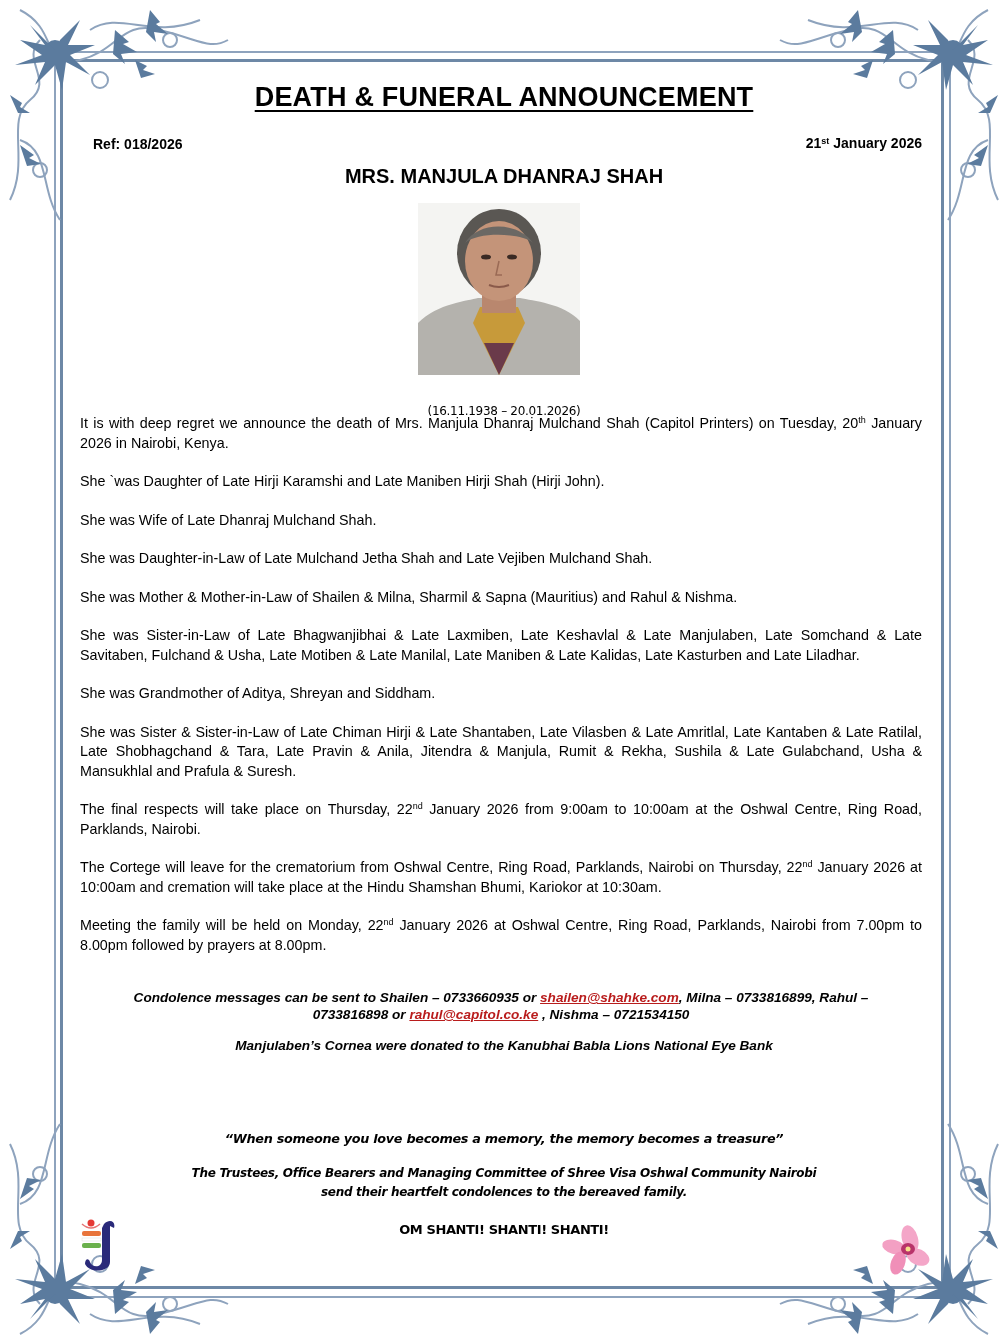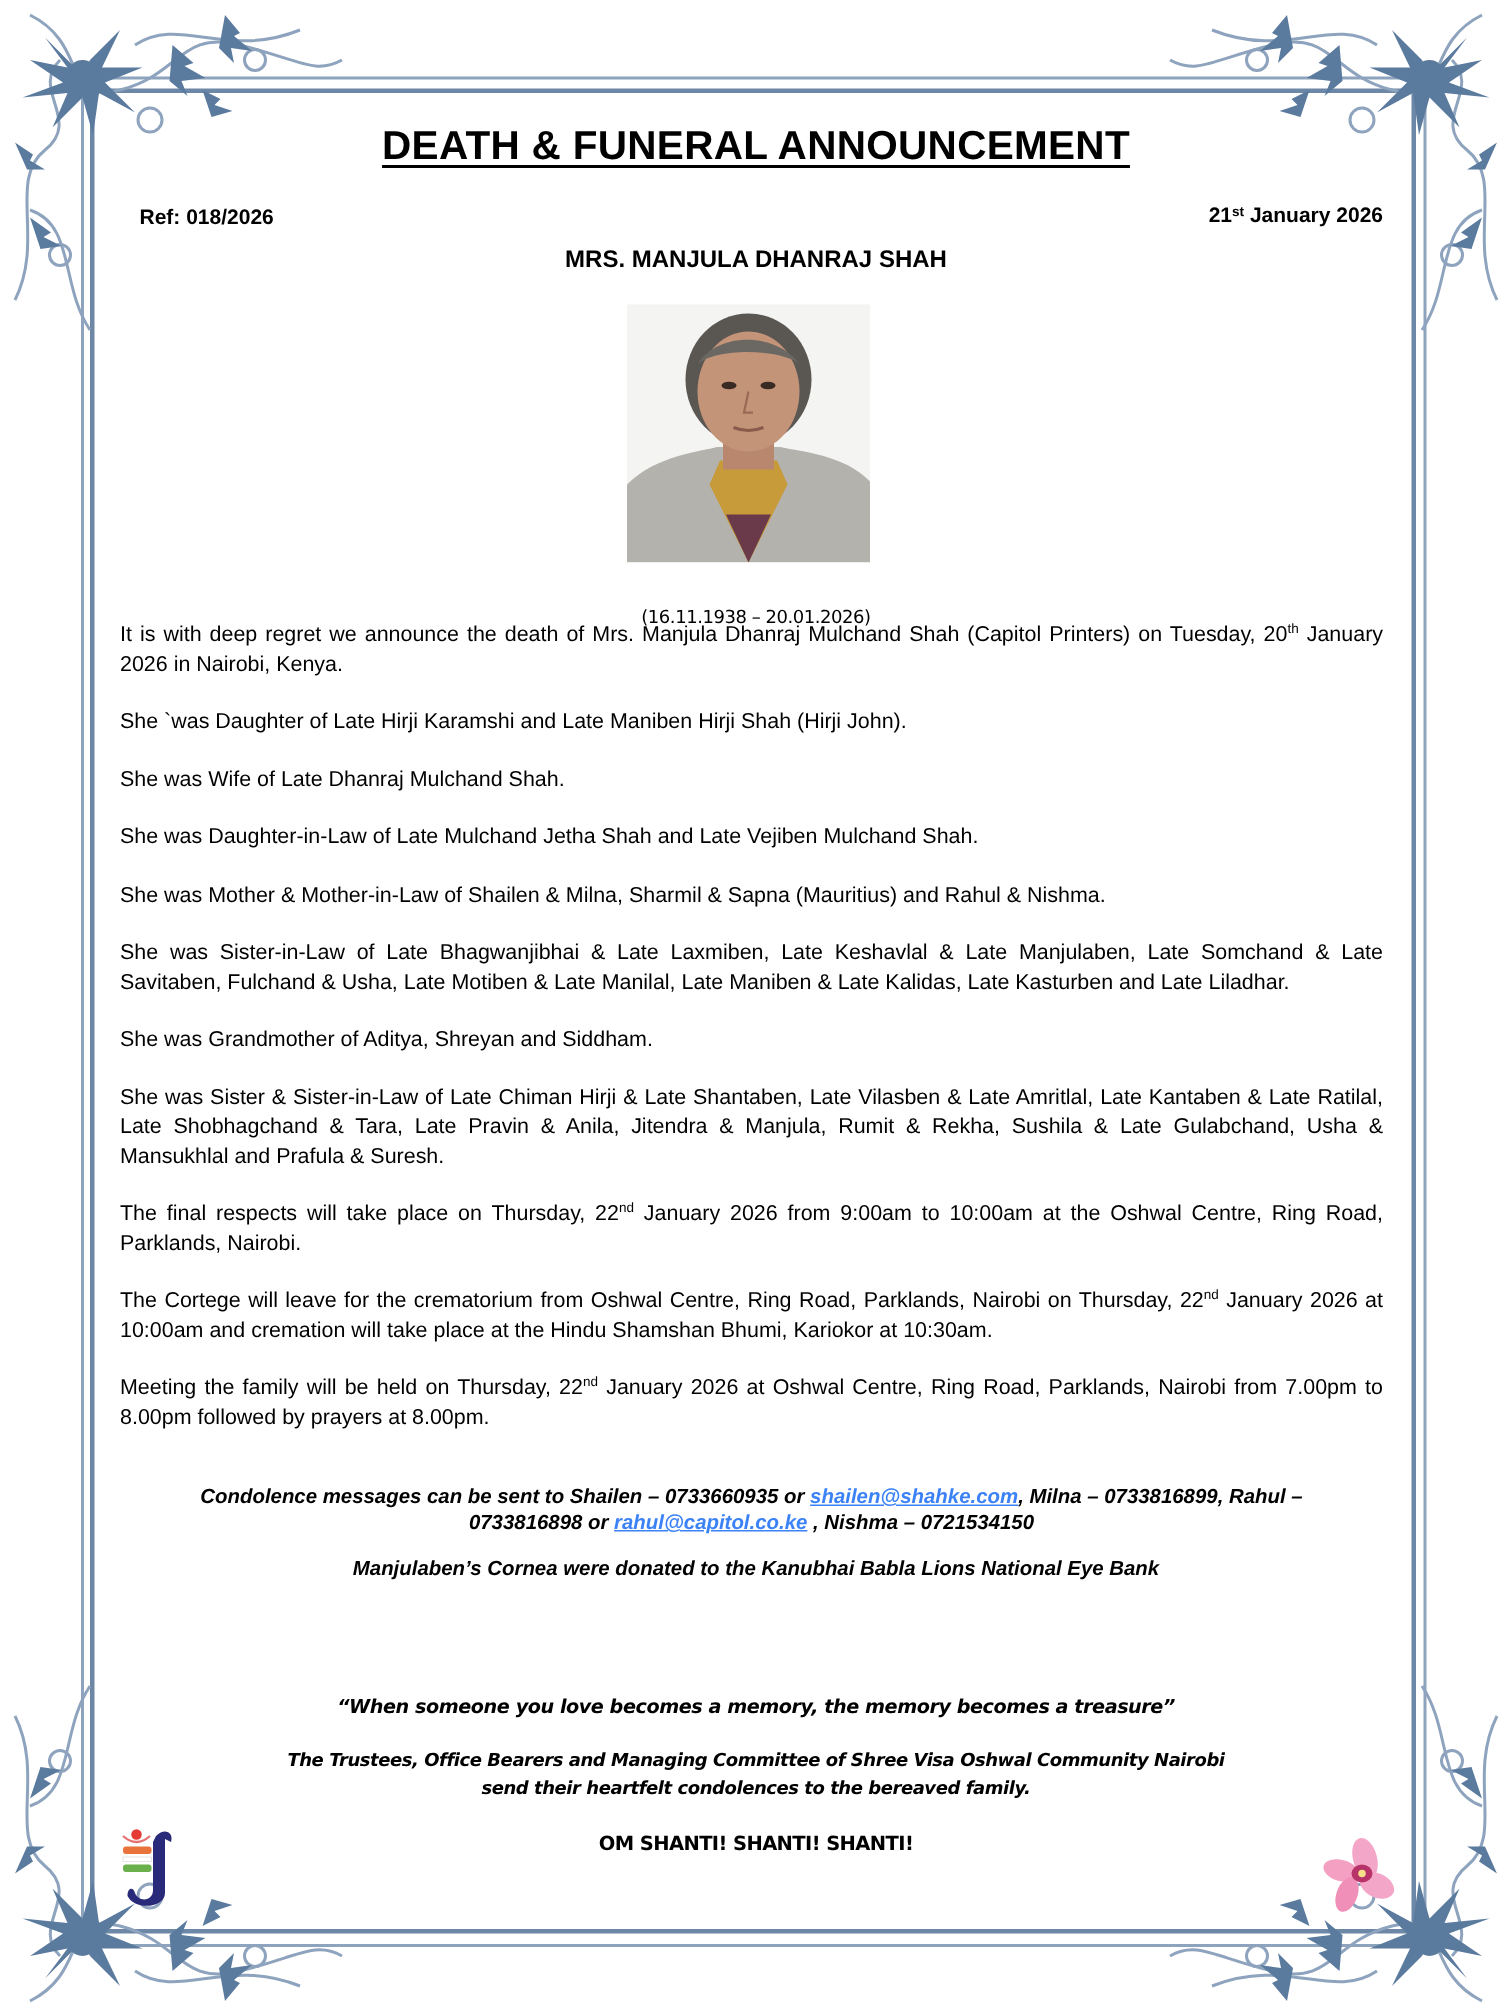--- a/index.html
+++ b/index.html
@@ -19,41 +19,41 @@
     position: absolute; left: 0; right: 0; top: 82px; text-align: center;
     font-family: "Liberation Sans", sans-serif; font-weight: bold;
     font-size: 27px; letter-spacing: 0.2px;
   }
   .title span { text-decoration: underline; text-decoration-thickness: 2px; text-underline-offset: 4px; }
   .ref { position: absolute; left: 93px; top: 136px; font-weight: bold; font-size: 14px; }
   .date { position: absolute; right: 86px; top: 135px; font-weight: bold; font-size: 14px; }
   .date sup { font-size: 9px; vertical-align: 4px; line-height: 0; }
   .name {
     position: absolute; left: 0; right: 0; top: 165px; text-align: center;
-    font-weight: bold; font-size: 16px;
+    font-weight: bold; font-size: 20px;
   }
   .photo {
     position: absolute; left: 418px; top: 203px; width: 162px; height: 172px;
     overflow: hidden; background: #f3f3f3;
   }
   .lifespan {
     position: absolute; left: 0; right: 0; top: 404px; text-align: center;
     font-family: "DejaVu Sans", sans-serif; font-size: 12px; letter-spacing: -0.3px;
   }
   .body {
     position: absolute; left: 80px; width: 842px; top: 414px;
     font-size: 14.3px; line-height: 19.5px; text-align: justify;
   }
   .body p { margin: 0 0 19px 0; }
   .body sup { font-size: 9px; vertical-align: 5px; line-height: 0; }
   .condolence {
     position: absolute; left: 95px; width: 812px; top: 989px; text-align: center;
     font-weight: bold; font-style: italic; font-size: 13.6px; line-height: 17px;
   }
-  .condolence a { color: #3b82f6; text-decoration: underline; }
+  .condolence a { color: #b91c1c; text-decoration: underline; }
   .cornea {
     position: absolute; left: 0; right: 0; top: 1038px; text-align: center;
     font-weight: bold; font-style: italic; font-size: 13.6px;
   }
   .quote {
     position: absolute; left: 0; right: 0; top: 1131px; text-align: center;
     font-family: "DejaVu Sans", sans-serif; font-weight: bold; font-style: italic;
     font-size: 12.8px; letter-spacing: -0.3px;
   }
   .trustees {
@@ -210,21 +210,21 @@
   <p><span>It is with deep regret we announce the death of Mrs. Manjula Dhanraj Mulchand Shah (Capitol Printers) on Tuesday, 20</span><sup>th</sup><span> January 2026 in Nairobi, Kenya.</span></p>
   <p>She `was Daughter of Late Hirji Karamshi and Late Maniben Hirji Shah (Hirji John).</p>
   <p>She was Wife of Late Dhanraj Mulchand Shah.</p>
   <p>She was Daughter-in-Law of Late Mulchand Jetha Shah and Late Vejiben Mulchand Shah.</p>
   <p>She was Mother &amp; Mother-in-Law of Shailen &amp; Milna, Sharmil &amp; Sapna (Mauritius) and Rahul &amp; Nishma.</p>
   <p>She was Sister-in-Law of Late Bhagwanjibhai &amp; Late Laxmiben, Late Keshavlal &amp; Late Manjulaben, Late Somchand &amp; Late Savitaben, Fulchand &amp; Usha, Late Motiben &amp; Late Manilal, Late Maniben &amp; Late Kalidas, Late Kasturben and Late Liladhar.</p>
   <p>She was Grandmother of Aditya, Shreyan and Siddham.</p>
   <p>She was Sister &amp; Sister-in-Law of Late Chiman Hirji &amp; Late Shantaben, Late Vilasben &amp; Late Amritlal, Late Kantaben &amp; Late Ratilal, Late Shobhagchand &amp; Tara, Late Pravin &amp; Anila, Jitendra &amp; Manjula, Rumit &amp; Rekha, Sushila &amp; Late Gulabchand, Usha &amp; Mansukhlal and Prafula &amp; Suresh.</p>
   <p><span>The final respects will take place on Thursday, 22</span><sup>nd</sup><span> January 2026 from 9:00am to 10:00am at the Oshwal Centre, Ring Road, Parklands, Nairobi.</span></p>
   <p><span>The Cortege will leave for the crematorium from Oshwal Centre, Ring Road, Parklands, Nairobi on Thursday, 22</span><sup>nd</sup><span> January 2026 at 10:00am and cremation will take place at the Hindu Shamshan Bhumi, Kariokor at 10:30am.</span></p>
-  <p><span>Meeting the family will be held on Thursday, 22</span><sup>nd</sup><span> January 2026 at Oshwal Centre, Ring Road, Parklands, Nairobi from 7.00pm to 8.00pm followed by prayers at 8.00pm.</span></p>
+  <p><span>Meeting the family will be held on Monday, 22</span><sup>nd</sup><span> January 2026 at Oshwal Centre, Ring Road, Parklands, Nairobi from 7.00pm to 8.00pm followed by prayers at 8.00pm.</span></p>
 </div>
 
 <div class="condolence">
   <span>Condolence messages can be sent to Shailen – 0733660935 or </span><a href="mailto:shailen@shahke.com">shailen@shahke.com</a><span>, Milna – 0733816899, Rahul – 0733816898 or </span><a href="mailto:rahul@capitol.co.ke">rahul@capitol.co.ke</a><span> , Nishma – 0721534150</span>
 </div>
 <div class="cornea">Manjulaben’s Cornea were donated to the Kanubhai Babla Lions National Eye Bank</div>
 
 <div class="quote">“When someone you love becomes a memory, the memory becomes a treasure”</div>
 <div class="trustees">
   <div>The Trustees, Office Bearers and Managing Committee of Shree Visa Oshwal Community Nairobi</div>

